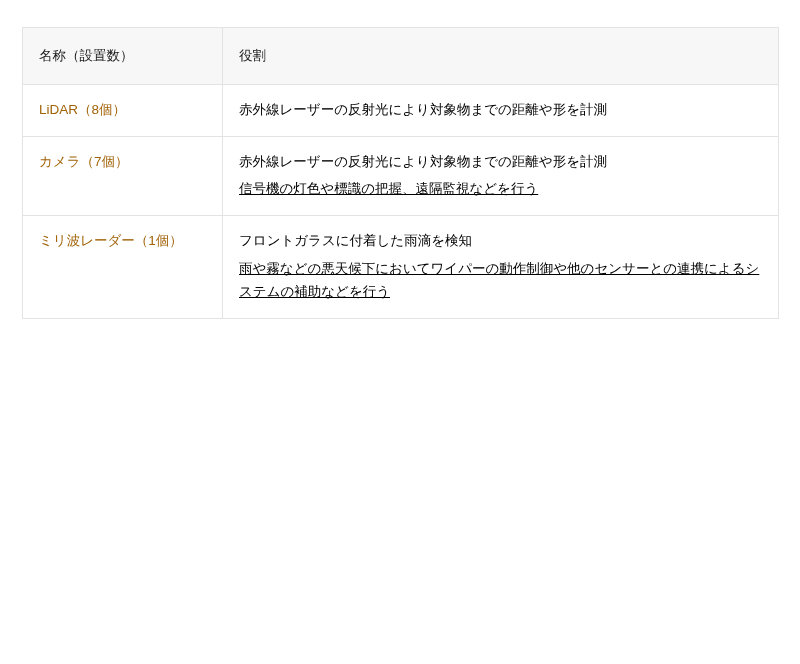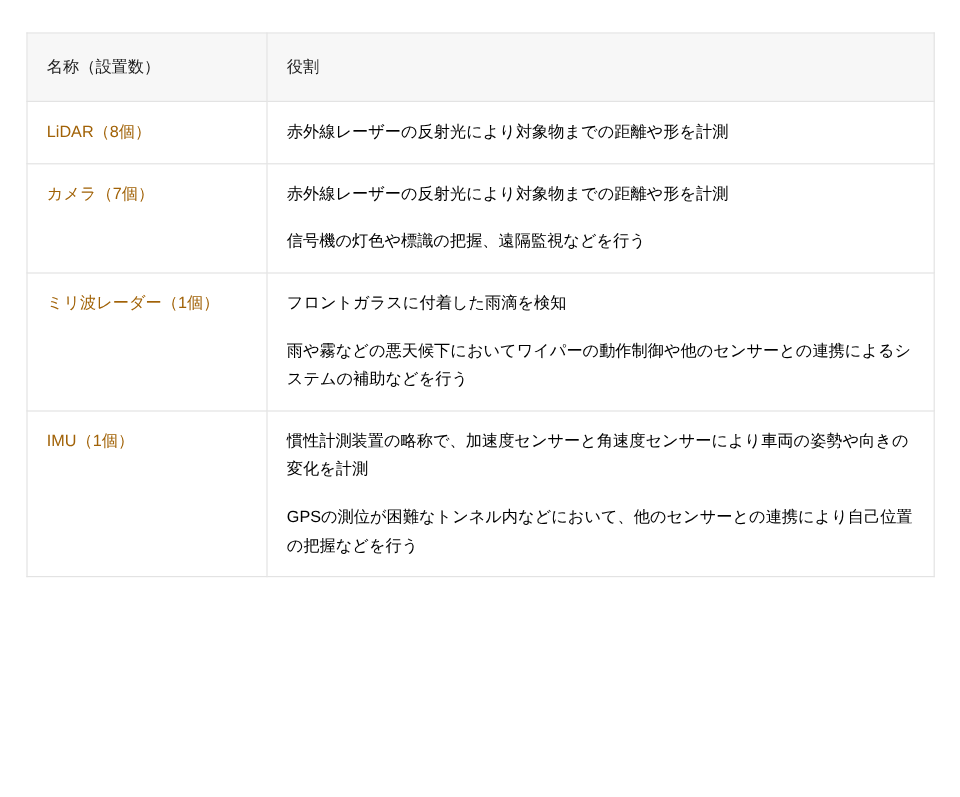--- a/index.html
+++ b/index.html
@@ -52,21 +52,22 @@
     color: #000000;
   }
   table.sensor-table tbody td.name-cell {
     color: #a16207;
   }
   .line {
     display: block;
     white-space: normal;
   }
   .role-cell .line + .line {
-    margin-top: 16px;
+    margin-top: 4px;
+    text-decoration: underline;
   }
 </style>
 </head>
 <body>
 
 <div class="page">
   <table class="sensor-table">
     <colgroup>
       <col class="c1">
       <col class="c2">
@@ -91,22 +92,15 @@
           <span class="line">信号機の灯色や標識の把握、遠隔監視などを行う</span>
         </td>
       </tr>
       <tr>
         <td class="name-cell">ミリ波レーダー（1個）</td>
         <td class="role-cell">
           <span class="line">フロントガラスに付着した雨滴を検知</span>
           <span class="line">雨や霧などの悪天候下においてワイパーの動作制御や他のセンサーとの連携によるシステムの補助などを行う</span>
         </td>
       </tr>
-      <tr>
-        <td class="name-cell">IMU（1個）</td>
-        <td class="role-cell">
-          <span class="line">慣性計測装置の略称で、加速度センサーと角速度センサーにより車両の姿勢や向きの変化を計測</span>
-          <span class="line">GPSの測位が困難なトンネル内などにおいて、他のセンサーとの連携により自己位置の把握などを行う</span>
-        </td>
-      </tr>
     </tbody>
   </table>
 </div>
 
 </body></html>

